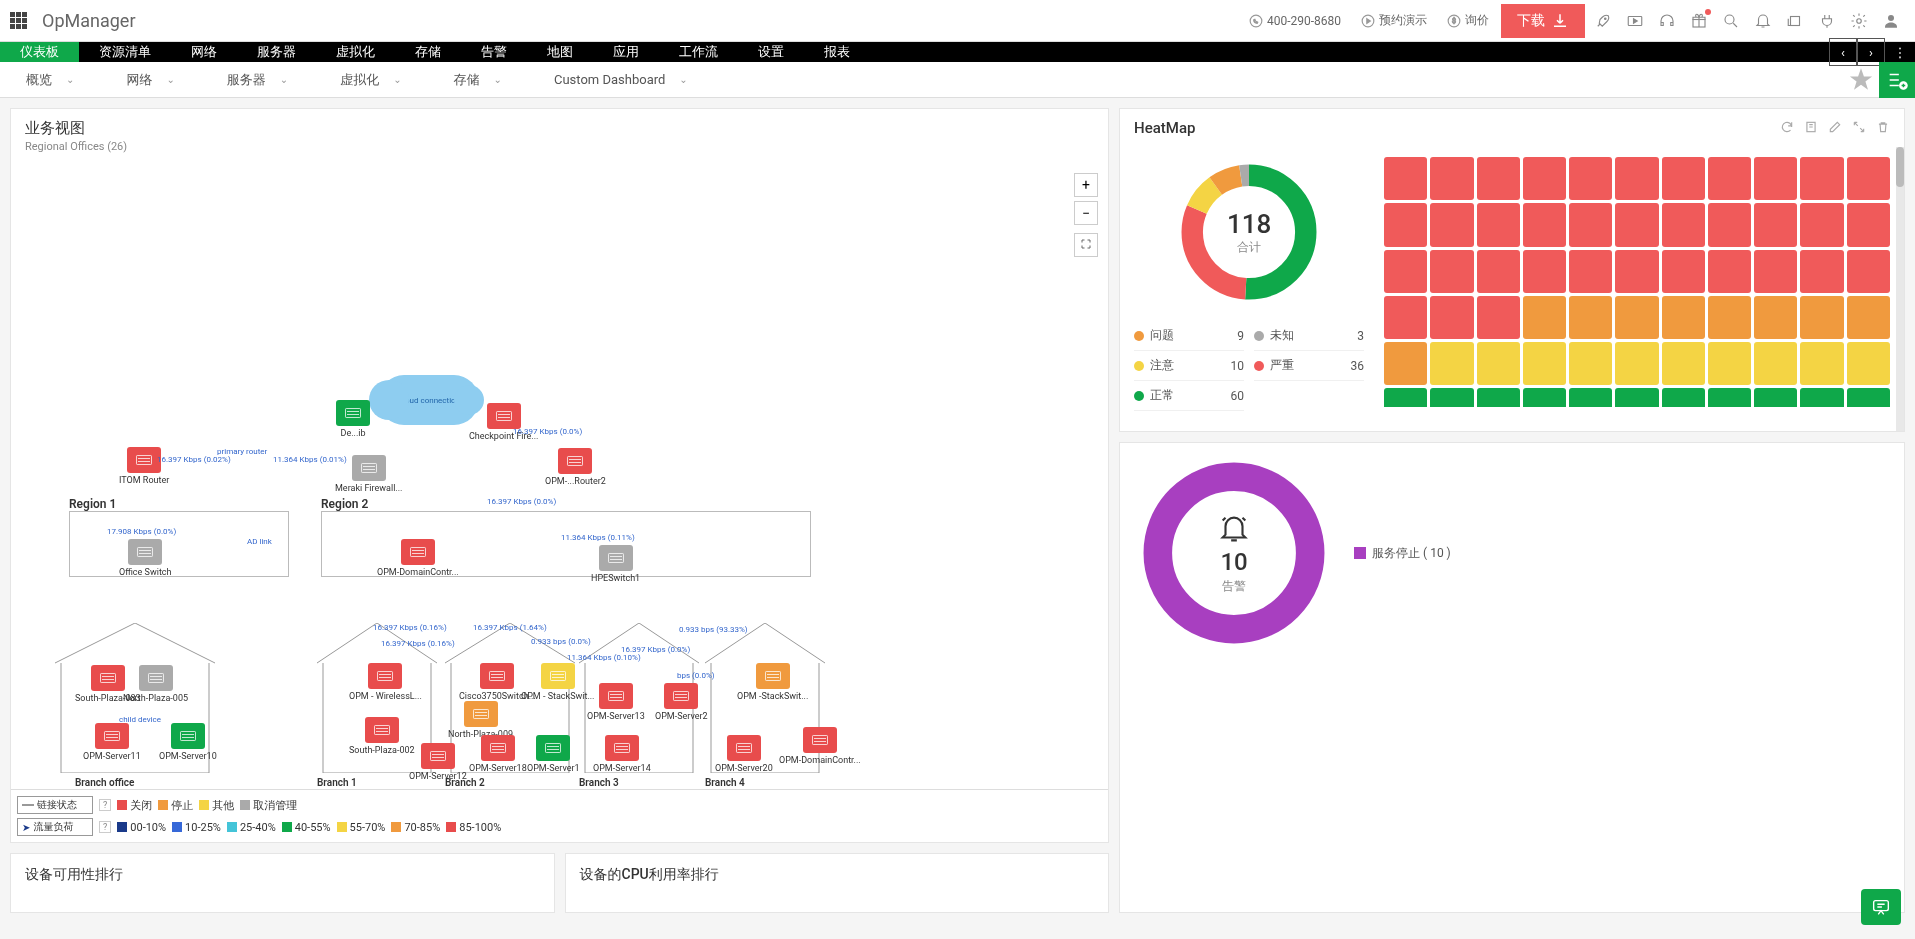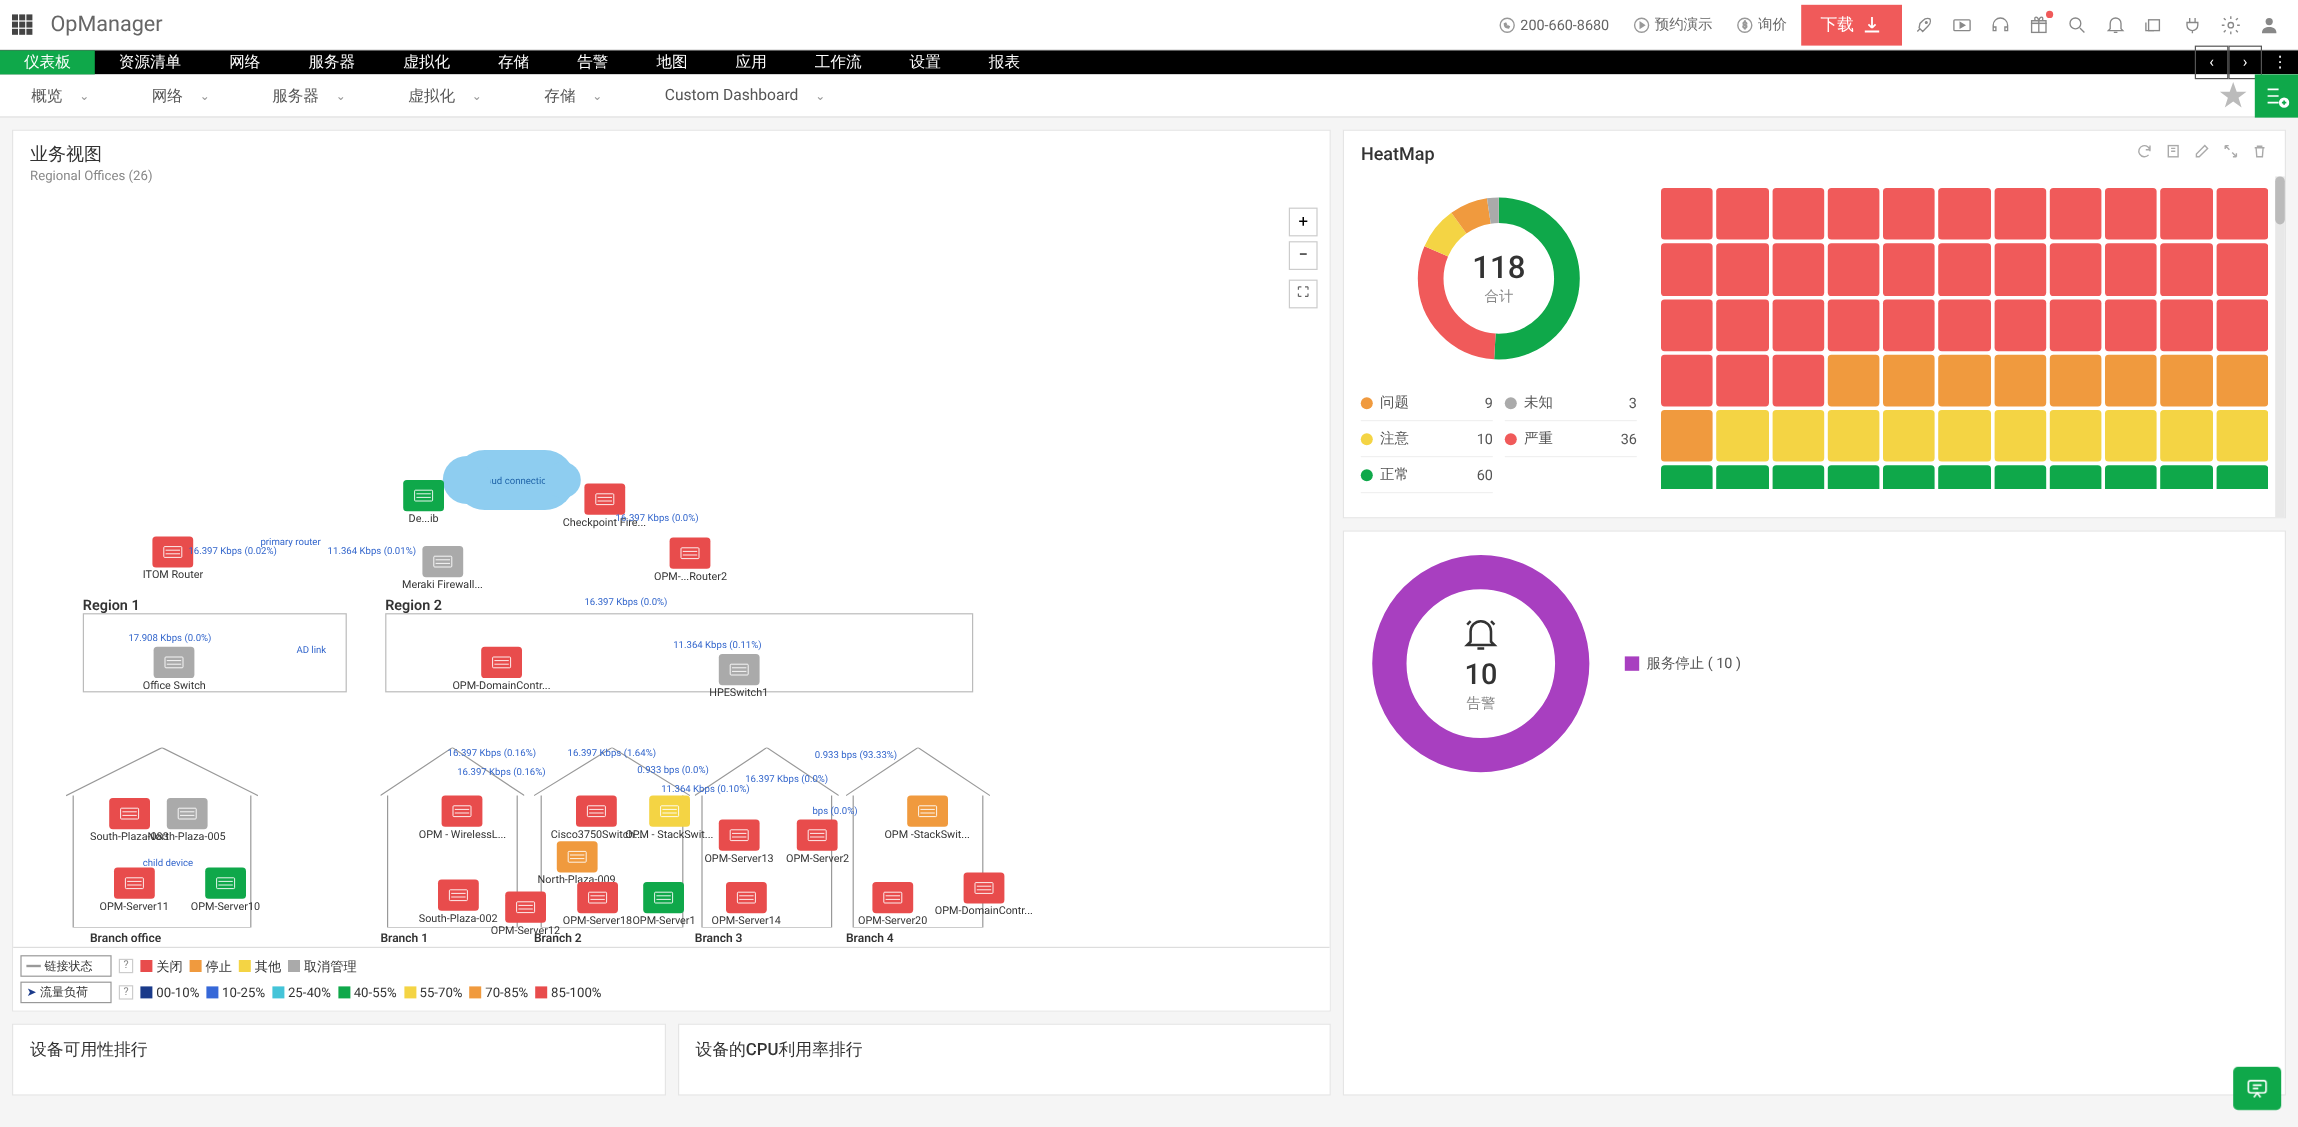--- a/index.html
+++ b/index.html
@@ -116,21 +116,21 @@
       <span></span>
       <span></span>
     </div>
   <div class="brand">OpManager</div>
   <div class="header-right">
     <div class="phone-chip">
       <svg viewBox="0 0 24 24" fill="none" stroke="#999" stroke-width="2">
           <circle cx="12" cy="12" r="10"></circle>
           <path d="M8 10c0 4 2 6 6 6l1-2-2-1-1 1c-1 0-2-1-2-2l1-1-1-2-2 1z" fill="#999"></path>
         </svg>
-      <span>200-660-8680</span>
+      <span>400-290-8680</span>
     </div>
     <div class="demo-chip">
       <svg viewBox="0 0 24 24" fill="none" stroke="#999" stroke-width="2">
           <circle cx="12" cy="12" r="10"></circle>
           <path d="M10 8l6 4-6 4z" fill="#999"></path>
         </svg>
       <span>预约演示</span>
     </div>
     <div class="quote-chip">
       <svg viewBox="0 0 24 24" fill="none" stroke="#999" stroke-width="2">
@@ -469,21 +469,21 @@
             <div class="node" style="left: 338px; top: 500px;">
               <div class="box red">
                 <svg width="18" height="14" viewBox="0 0 24 16" fill="none" stroke="#fff" stroke-width="1">
                   <rect x="2" y="2" width="20" height="12" rx="1"></rect>
                   <line x1="4" y1="6" x2="20" y2="6"></line>
                   <line x1="4" y1="10" x2="20" y2="10"></line>
                 </svg>
               </div>
               <div class="lbl">OPM - WirelessL...</div>
             </div>
-            <div class="node" style="left: 338px; top: 570px;">
+            <div class="node" style="left: 338px; top: 554px;">
               <div class="box red">
                 <svg width="18" height="14" viewBox="0 0 24 16" fill="none" stroke="#fff" stroke-width="1">
                   <rect x="2" y="2" width="20" height="12" rx="1"></rect>
                   <line x1="4" y1="6" x2="20" y2="6"></line>
                   <line x1="4" y1="10" x2="20" y2="10"></line>
                 </svg>
               </div>
               <div class="lbl">South-Plaza-002</div>
             </div>
             <div class="node" style="left: 392px; top: 538px; margin-left: 45px;">
@@ -611,21 +611,21 @@
             <div class="link-lbl" style="left: 262px; top: 292px;">11.364 Kbps (0.01%)</div>
             <div class="link-lbl" style="left: 96px; top: 364px;">17.908 Kbps (0.0%)</div>
             <div class="link-lbl" style="left: 236px; top: 374px;">AD link</div>
             <div class="link-lbl" style="left: 502px; top: 264px;">16.397 Kbps (0.0%)</div>
             <div class="link-lbl" style="left: 476px; top: 334px;">16.397 Kbps (0.0%)</div>
             <div class="link-lbl" style="left: 550px; top: 370px;">11.364 Kbps (0.11%)</div>
             <div class="link-lbl" style="left: 362px; top: 460px;">16.397 Kbps (0.16%)</div>
             <div class="link-lbl" style="left: 370px; top: 476px;">16.397 Kbps (0.16%)</div>
             <div class="link-lbl" style="left: 462px; top: 460px;">16.397 Kbps (1.64%)</div>
             <div class="link-lbl" style="left: 520px; top: 474px;">0.933 bps (0.0%)</div>
-            <div class="link-lbl" style="left: 540px; top: 490px;">11.364 Kbps (0.10%)</div>
+            <div class="link-lbl" style="left: 556px; top: 490px;">11.364 Kbps (0.10%)</div>
             <div class="link-lbl" style="left: 610px; top: 482px;">16.397 Kbps (0.0%)</div>
             <div class="link-lbl" style="left: 668px; top: 462px;">0.933 bps (93.33%)</div>
             <div class="link-lbl" style="left: 108px; top: 552px;">child device</div>
             <div class="link-lbl" style="left: 666px; top: 508px;">bps (0.0%)</div>
           </div>
       </div>
       <div class="legend" id="legend">
           <div class="legend-row">
             <span class="lhead"><span style="display:inline-block;width:12px;height:2px;background:#999;"></span> 链接状态</span>
             <span class="q">?</span>

